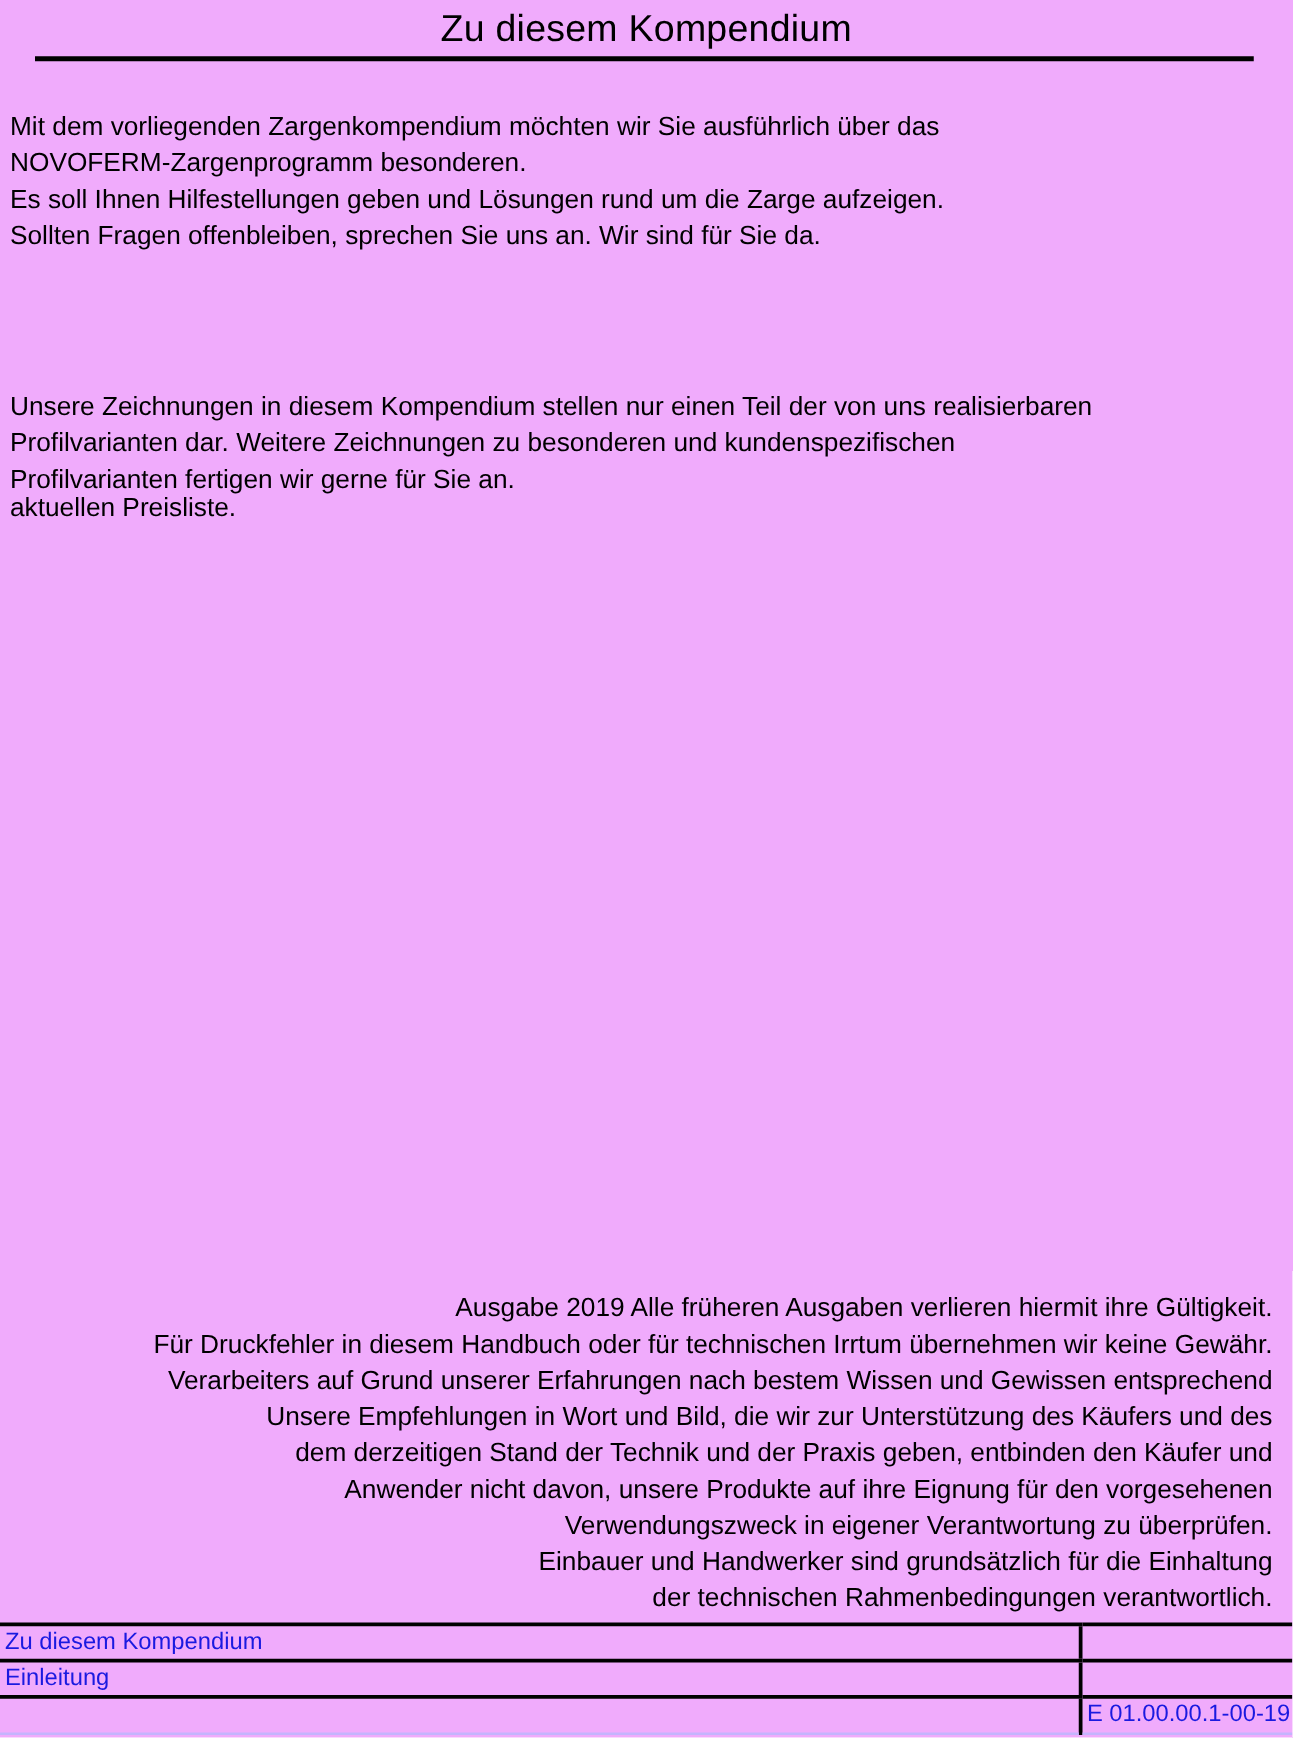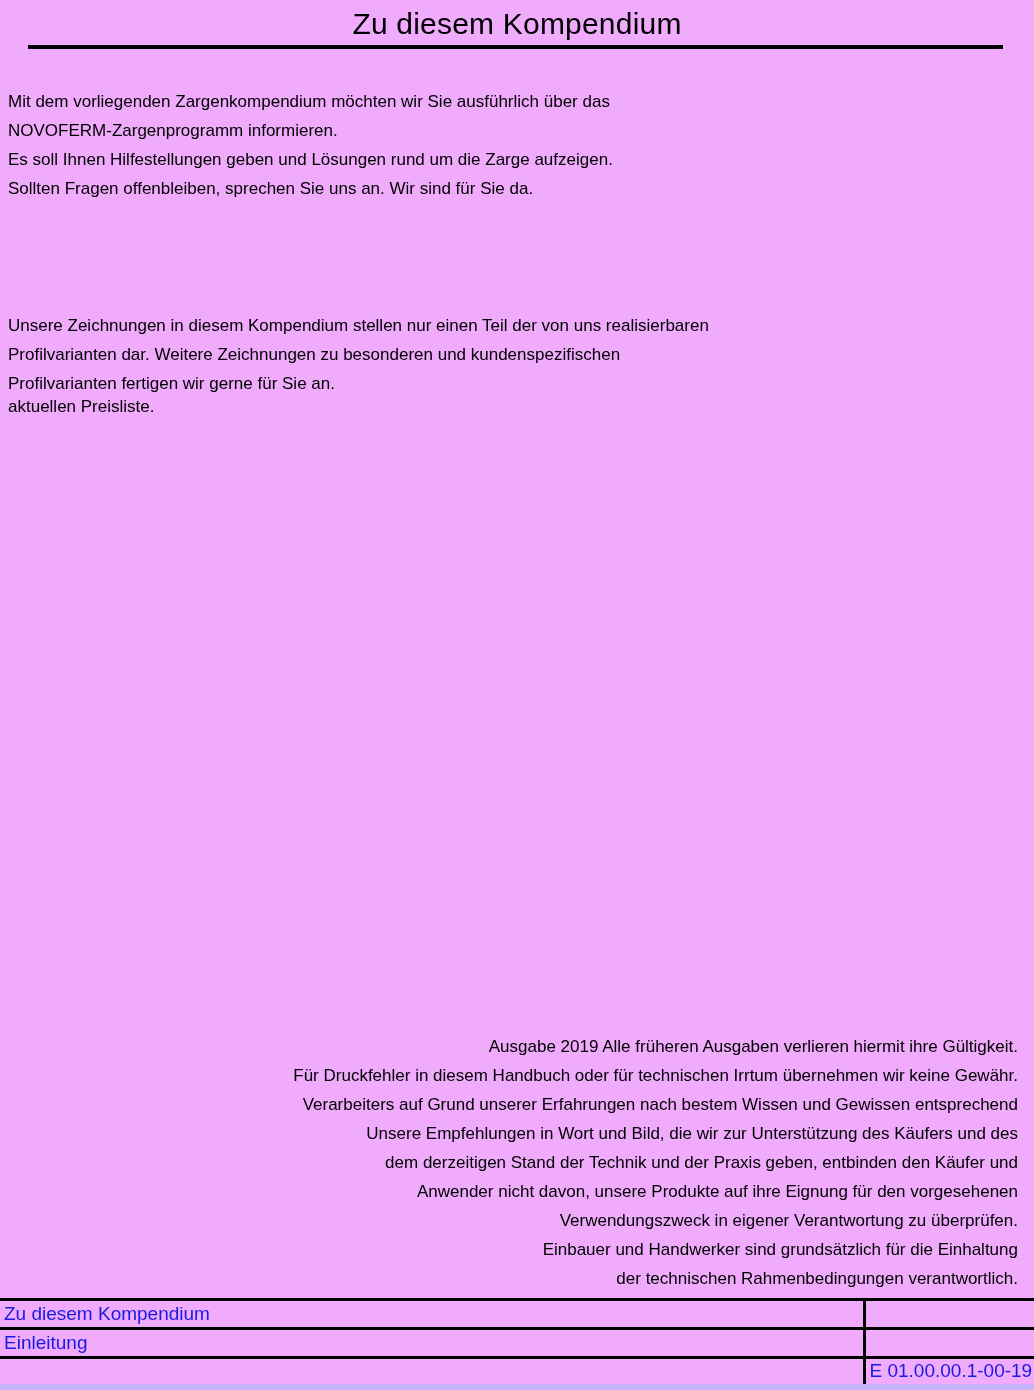--- a/index.html
+++ b/index.html
@@ -44,21 +44,21 @@
     background: #000000;
   }
 
   
   .body-block {
     position: absolute;
     left: 8px;
     width: 1010px;
   }
   .para {
-    font-size: 17px;
+    font-size: 21px;
     line-height: 29px;
     color: #000000;
     white-space: nowrap;
   }
   .para .tline {
     display: block;
     white-space: nowrap;
   }
 
   #intro-block { top: 87px; }
@@ -86,41 +86,41 @@
     color: #1a1ae0;
     white-space: nowrap;
     height: 29px;
     box-sizing: border-box;
   }
   .ft-left  { width: 864px; }
   .ft-right { width: 170px; }
 
   .row-1 td { border-top: 3px solid #000; border-bottom: 3px solid #000; }
   .row-2 td { border-bottom: 3px solid #000; }
-  .row-3 td { border-bottom: 6px solid #c4b5fd; margin-top: 36px; }
+  .row-3 td { border-bottom: 2px solid #c4b5fd; margin-top: 36px; }
 
   .ft-right { border-left: 3px solid #000; }
   .row-1 .ft-right, .row-2 .ft-right { border-left: 3px solid #000; }
   .row-3 .ft-left { border-left: none; }
   .row-3 .ft-right { border-left: 3px solid #000; }
 
   .ft-code { padding-left: 8px; }
 </style>
 </head>
 <body>
 
 <div class="page">
 
   <div class="doc-title">Zu diesem Kompendium</div>
   <div class="title-rule"></div>
 
   <div class="body-block" id="intro-block">
     <div class="para">
       <span class="tline">Mit dem vorliegenden Zargenkompendium möchten wir Sie ausführlich über das</span>
-      <span class="tline">NOVOFERM-Zargenprogramm informieren.</span>
+      <span class="tline">NOVOFERM-Zargenprogramm besonderen.</span>
       <span class="tline">Es soll Ihnen Hilfestellungen geben und Lösungen rund um die Zarge aufzeigen.</span>
       <span class="tline">Sollten Fragen offenbleiben, sprechen Sie uns an. Wir sind für Sie da.</span>
     </div>
   </div>
 
   <div class="body-block" id="drawings-block">
     <div class="para">
       <span class="tline">Unsere Zeichnungen in diesem Kompendium stellen nur einen Teil der von uns realisierbaren</span>
       <span class="tline">Profilvarianten dar. Weitere Zeichnungen zu besonderen und kundenspezifischen</span>
       <span class="tline">Profilvarianten fertigen wir gerne für Sie an.</span>

